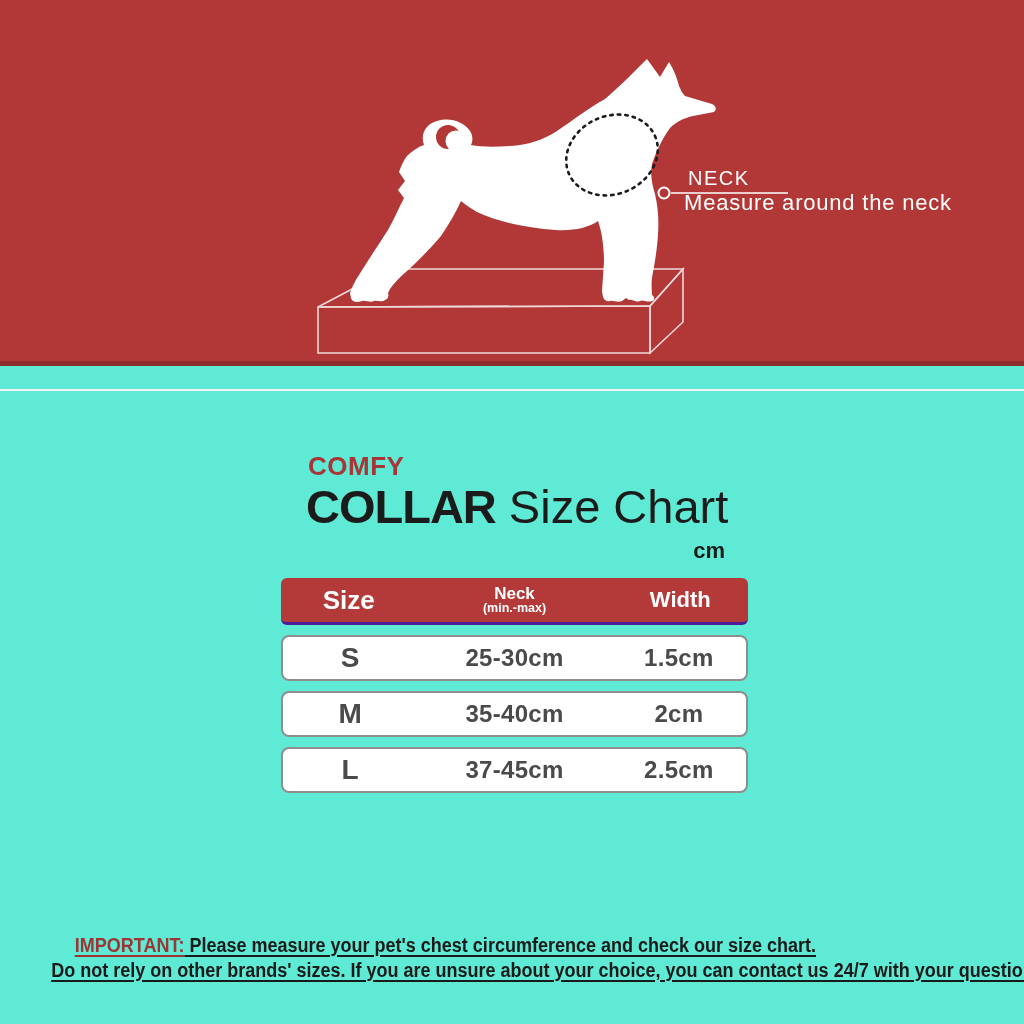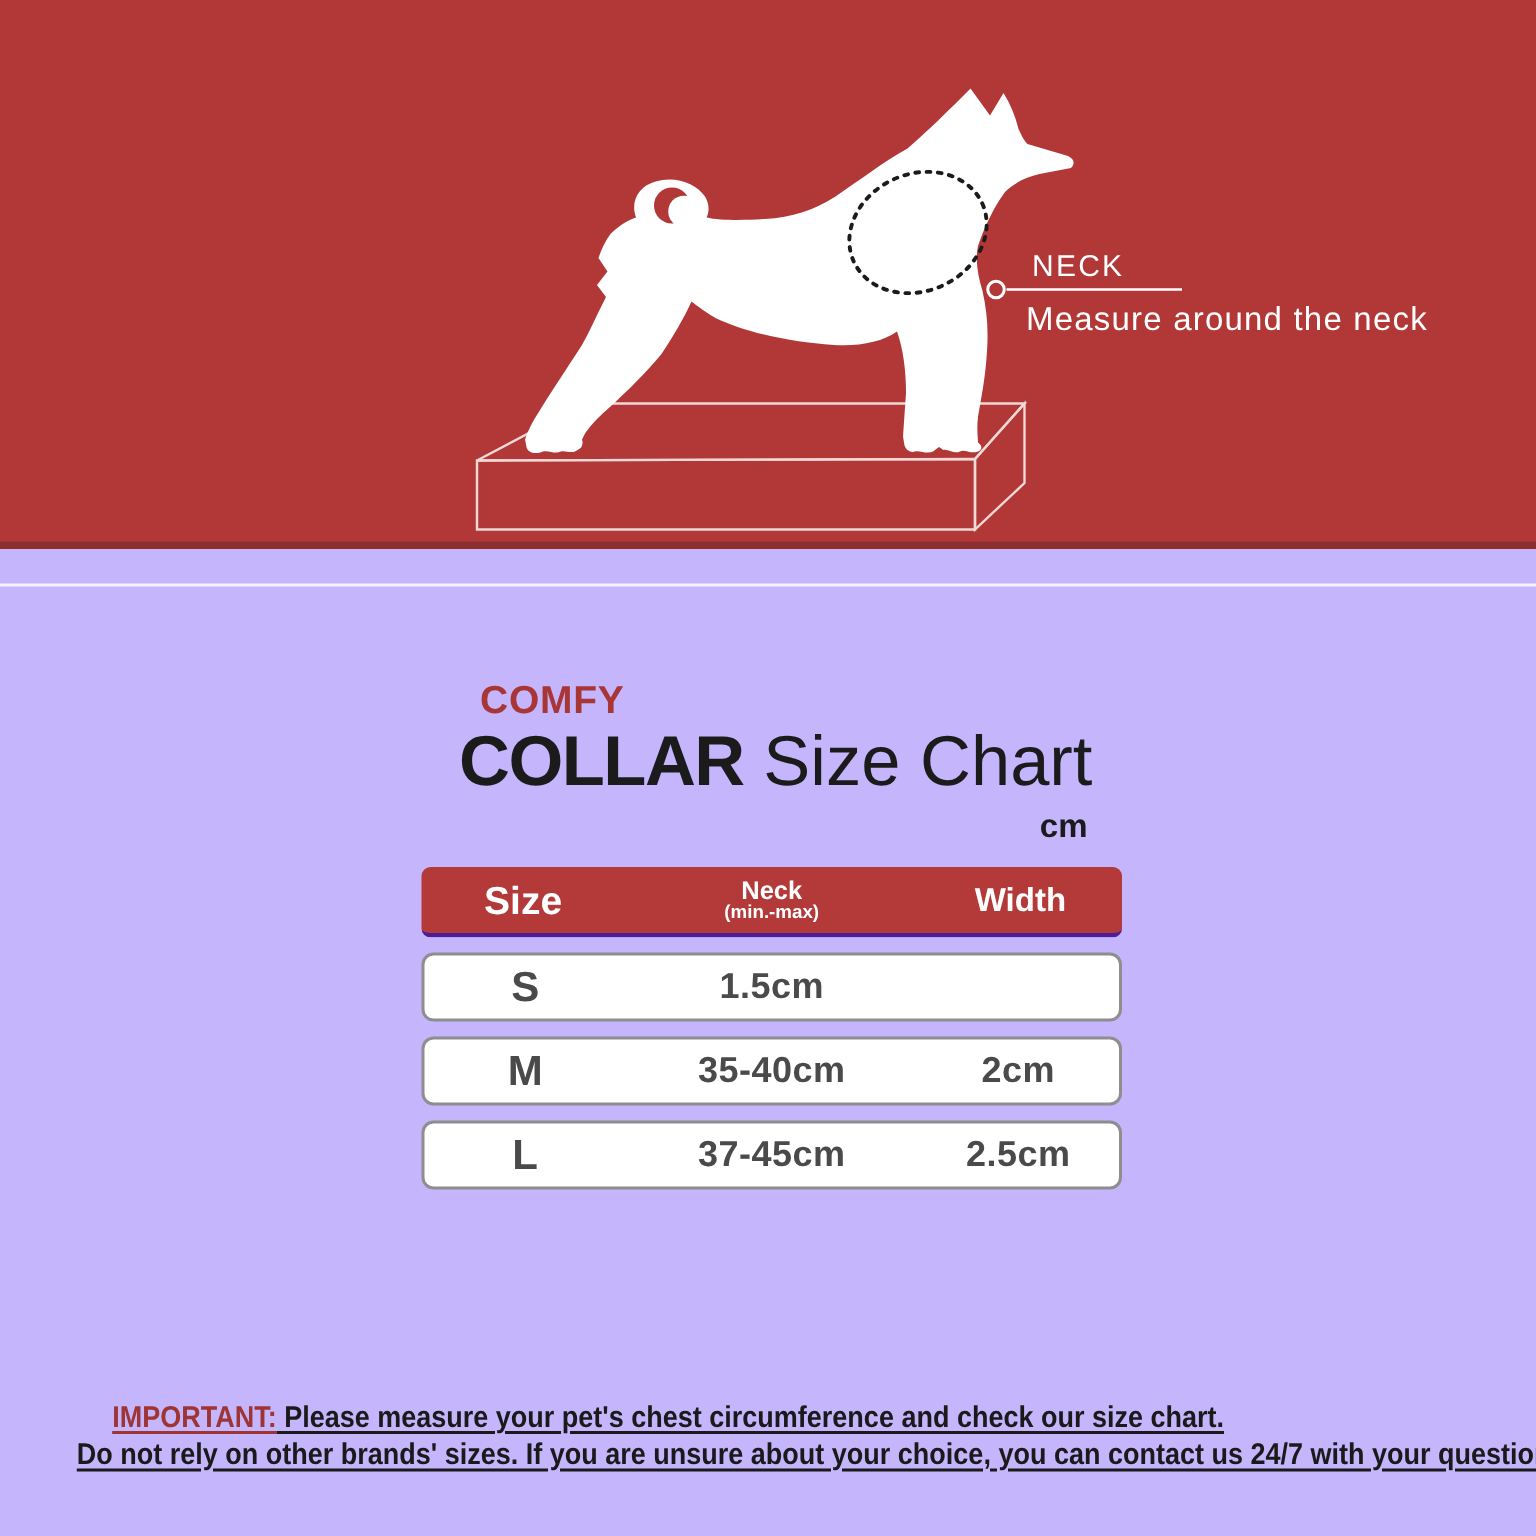--- a/index.html
+++ b/index.html
@@ -1,29 +1,29 @@
 <!DOCTYPE html>
 <html><head>
 <meta charset="utf-8">
 <style>
   html,body{margin:0;padding:0;background:#ffffff;}
-  .page{position:relative;width:1024px;height:1024px;background:#c4b5fd;overflow:hidden;
+  .page{position:relative;width:1024px;height:1024px;background:#5eead4;overflow:hidden;
         font-family:"Liberation Sans","DejaVu Sans",sans-serif;}
 
   
   .banner{position:absolute;left:0;top:0;width:1024px;height:366px;background:#b23838;}
   .banner-edge{position:absolute;left:0;top:361px;width:1024px;height:5px;background:#8d2e2e;}
   .banner svg{position:absolute;left:0;top:0;}
   .neck-label{position:absolute;left:688px;top:167px;color:#ffffff;font-size:20px;
               letter-spacing:1.5px;font-weight:400;}
-  .measure-label{position:absolute;left:684px;top:200px;color:#ffffff;font-size:22px;
+  .measure-label{position:absolute;left:684px;top:190px;color:#ffffff;font-size:22px;
                  letter-spacing:0.8px;font-weight:400;}
 
   
-  .brand{position:absolute;left:320px;top:451px;color:#a93636;font-size:26px;font-weight:700;
+  .brand{position:absolute;left:308px;top:451px;color:#a93636;font-size:26px;font-weight:700;
          letter-spacing:0.5px;}
   .main-title{position:absolute;left:306px;top:479px;font-size:47px;color:#1b1b1b;white-space:nowrap;}
   .main-title .strong{font-weight:700;letter-spacing:-1px;}
   .main-title .light{font-weight:400;}
   .unit{position:absolute;left:640px;top:538px;width:85px;text-align:right;font-size:22px;
         font-weight:700;color:#1b1b1b;}
 
   
   .size-table{position:absolute;left:281px;top:578px;width:467px;}
   .thead{box-sizing:border-box;height:47px;background:#b43a3a;border-radius:6px;
@@ -115,20 +115,21 @@
       <div class="th th-size">Size</div>
       <div class="th th-neck">
         <div>Neck</div>
         <div class="sub">(min.-max)</div>
       </div>
       <div class="th th-width">Width</div>
     </div>
 
     <div class="trow">
       <div class="td td-size">S</div>
+      <div class="td td-val">25-30cm</div>
       <div class="td td-val">1.5cm</div>
     </div>
 
     <div class="trow">
       <div class="td td-size">M</div>
       <div class="td td-val">35-40cm</div>
       <div class="td td-val">2cm</div>
     </div>
 
     <div class="trow">

